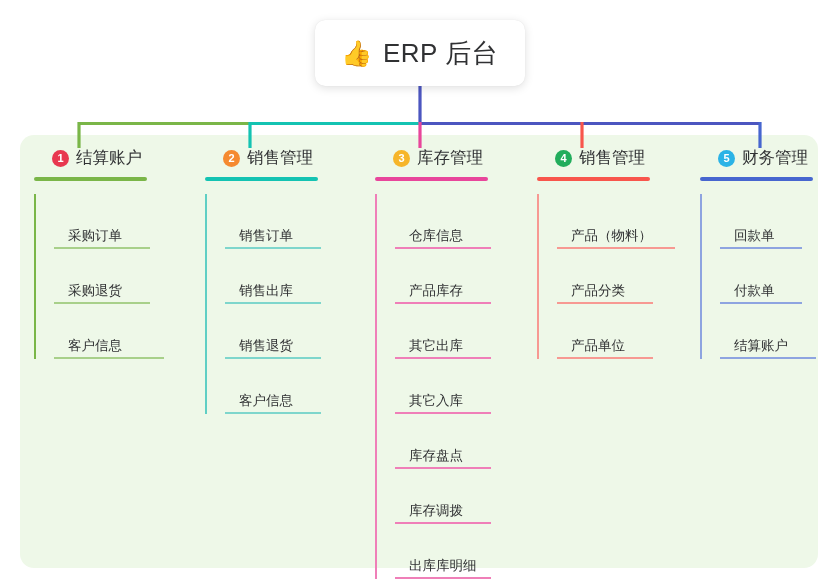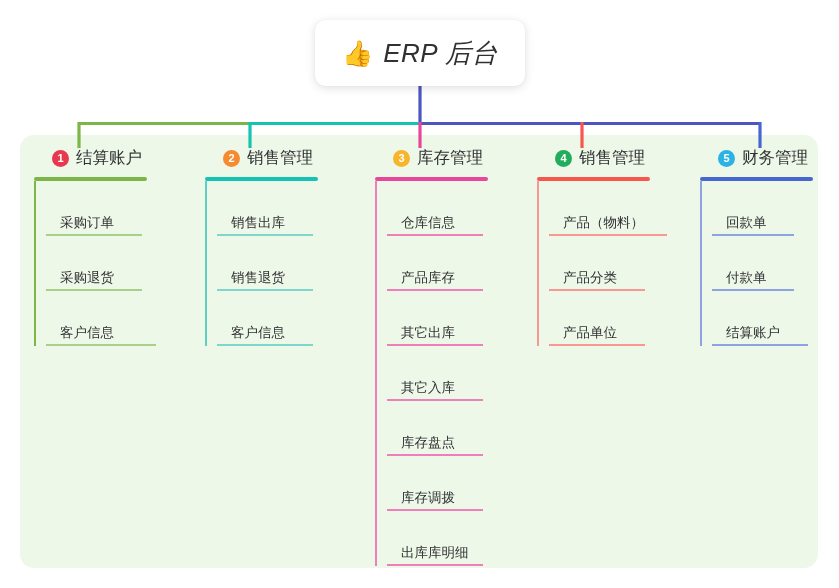--- a/index.html
+++ b/index.html
@@ -43,21 +43,20 @@
   .root-emoji {
     font-size: 25px;
     line-height: 1;
     display: inline-block;
   }
   .root-title {
     font-size: 26px;
     letter-spacing: 0.5px;
     color: #303133;
     white-space: nowrap;
-    font-style: italic;
   }
 
   
   .panel {
     position: absolute;
     left: 20px;
     top: 135px;
     width: 798px;
     height: 433px;
     background: #eef8e8;
@@ -111,22 +110,22 @@
     color: #303133;
   }
   .col-rule {
     height: 4px;
     border-radius: 2px;
     margin-top: 7px;
   }
 
   .leaf-list {
     position: relative;
-    margin-top: 0;
-    padding-left: 12px;
+    margin-top: 13px;
+    padding-left: 20px;
   }
   .leaf {
     position: relative;
     height: 55px;
     display: flex;
     align-items: flex-end;
     box-sizing: border-box;
   }
   .leaf-text {
     font-size: 13.5px;
@@ -204,20 +203,24 @@
 
     <div class="column" style="left:205px;width:150px;">
       <div class="col-head">
         <span class="badge" style="background:#f58a30;">2</span>
         <span class="col-title">销售管理</span>
       </div>
       <div class="col-rule" style="background:#14c3b2;width:113px;"></div>
       <div class="leaf-list">
         <div class="leaf-spine" style="background:#5fcfc4;left:0;"></div>
         <div class="leaf">
+          <span class="leaf-text">销售订单</span>
+          <span class="leaf-rule" style="background:#7ed6cc;width:96px;"></span>
+        </div>
+        <div class="leaf">
           <span class="leaf-text">销售出库</span>
           <span class="leaf-rule" style="background:#7ed6cc;width:96px;"></span>
         </div>
         <div class="leaf">
           <span class="leaf-text">销售退货</span>
           <span class="leaf-rule" style="background:#7ed6cc;width:96px;"></span>
         </div>
         <div class="leaf">
           <span class="leaf-text">客户信息</span>
           <span class="leaf-rule" style="background:#7ed6cc;width:96px;"></span>

